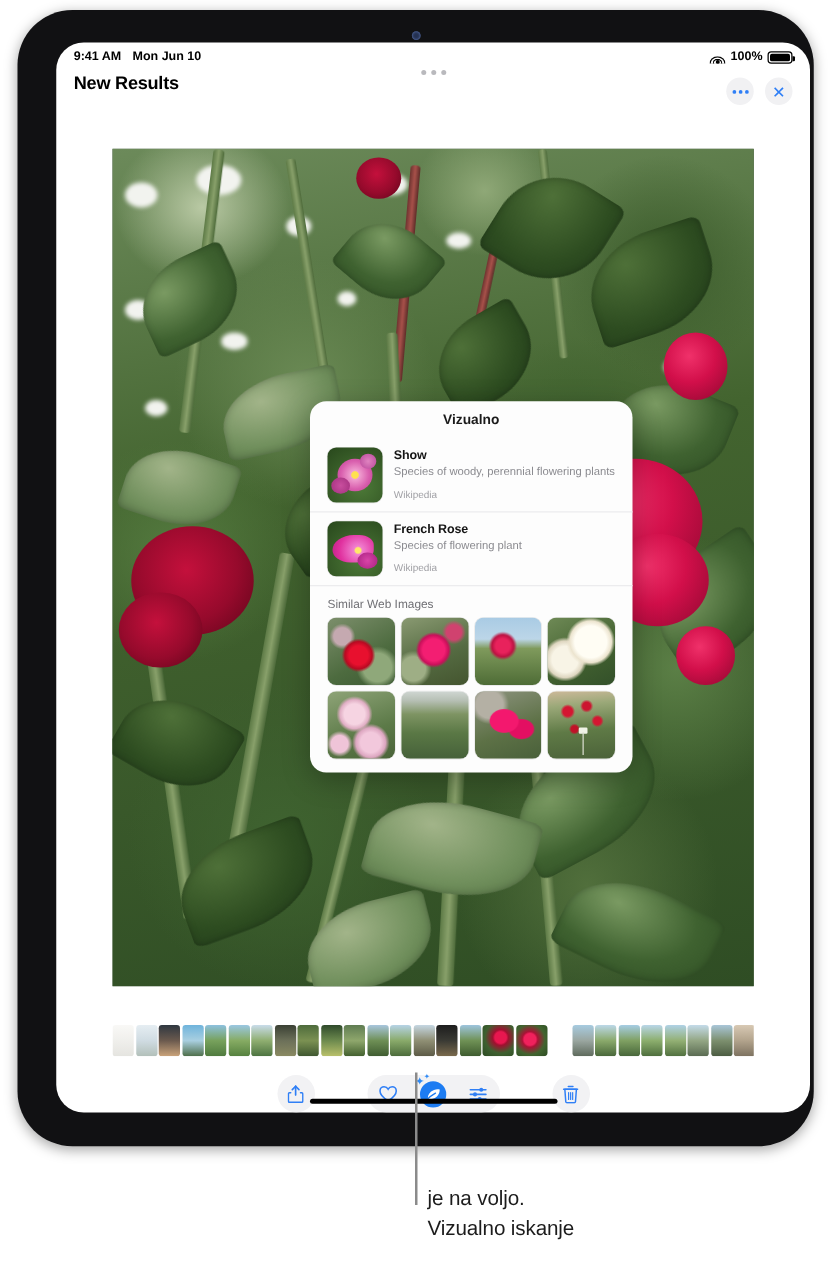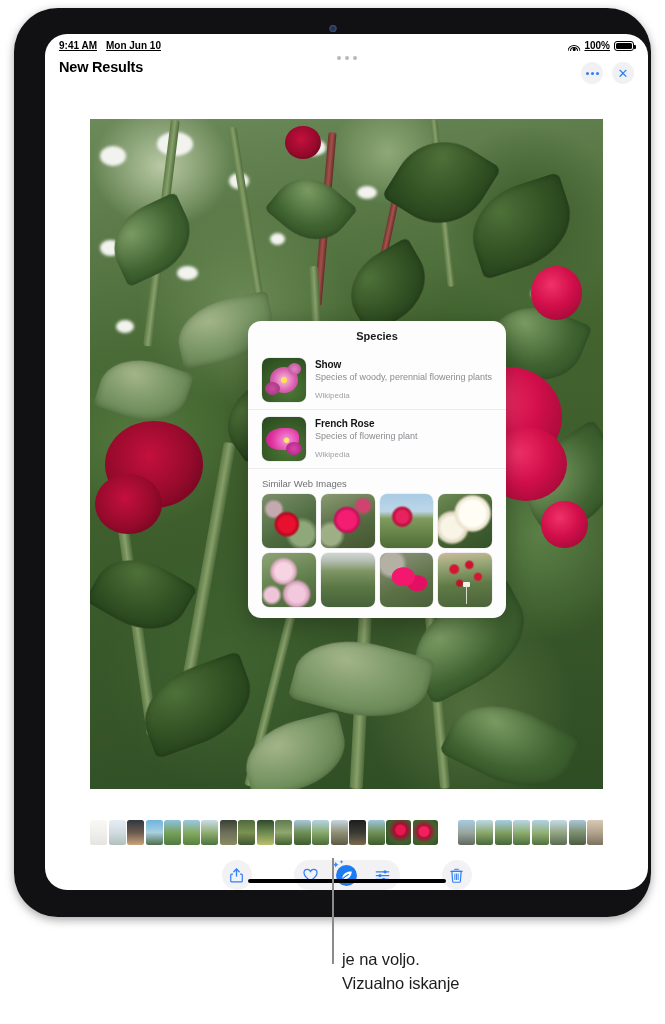--- a/index.html
+++ b/index.html
@@ -38,21 +38,21 @@
     border-radius: 22px;
     overflow: hidden;
   }
 
   
   #status-bar {
     position: absolute; left: 0; top: 0;
     width: 100%; height: 23px;
     display: flex; align-items: center;
     padding: 0 14px;
-    font-size: 10px; font-weight: bold; color: #000; text-decoration: underline;
+    font-size: 10px; font-weight: bold; color: #000;
   }
   #status-left { display: flex; gap: 9px; align-items: center; }
   #status-right { margin-left: auto; display: flex; gap: 4px; align-items: center; }
   .wifi-icon { width: 13px; height: 10px; position: relative; }
   .wifi-icon i {
     position: absolute; left: 50%; bottom: 0;
     transform: translateX(-50%);
     border: 1.4px solid #000; border-bottom: none;
     border-radius: 50% 50% 0 0 / 100% 100% 0 0;
   }
@@ -364,21 +364,21 @@
 
       <div class="rose crimson" style="left:71%; top:37%; width:21%; height:15%;"></div>
       <div class="rose crimson" style="left:77%; top:46%; width:16%; height:11%;"></div>
       <div class="rose deep" style="left:3%;  top:45%; width:19%; height:13%;"></div>
       <div class="rose deep" style="left:1%;  top:53%; width:13%; height:9%;"></div>
       <div class="rose crimson" style="left:86%; top:22%; width:10%; height:8%;"></div>
       <div class="rose deep" style="left:38%; top:1%;  width:7%;  height:5%;"></div>
       <div class="rose crimson" style="left:88%; top:57%; width:9%; height:7%;"></div>
 
       <div id="results-panel" style="left:158px; top:202px;">
-        <div id="results-title">Species</div>
+        <div id="results-title">Vizualno</div>
 
 
         <div class="kn-row">
           <div class="kn-thumb">
             <span class="petal" style="left:18%;top:20%;width:64%;height:60%;background:radial-gradient(circle at 50% 50%,#ffe14f 0 14%,#f0a0d0 18%,#d95fae 58%,#b8398c 100%);"></span>
             <span class="petal" style="left:6%;top:54%;width:34%;height:30%;background:radial-gradient(circle,#c94e9e,#a2307e);"></span>
             <span class="petal" style="left:58%;top:12%;width:30%;height:26%;background:radial-gradient(circle,#e083c0,#b8479a);"></span>
           </div>
           <div class="kn-text">
             <div class="kn-name">Show</div>

